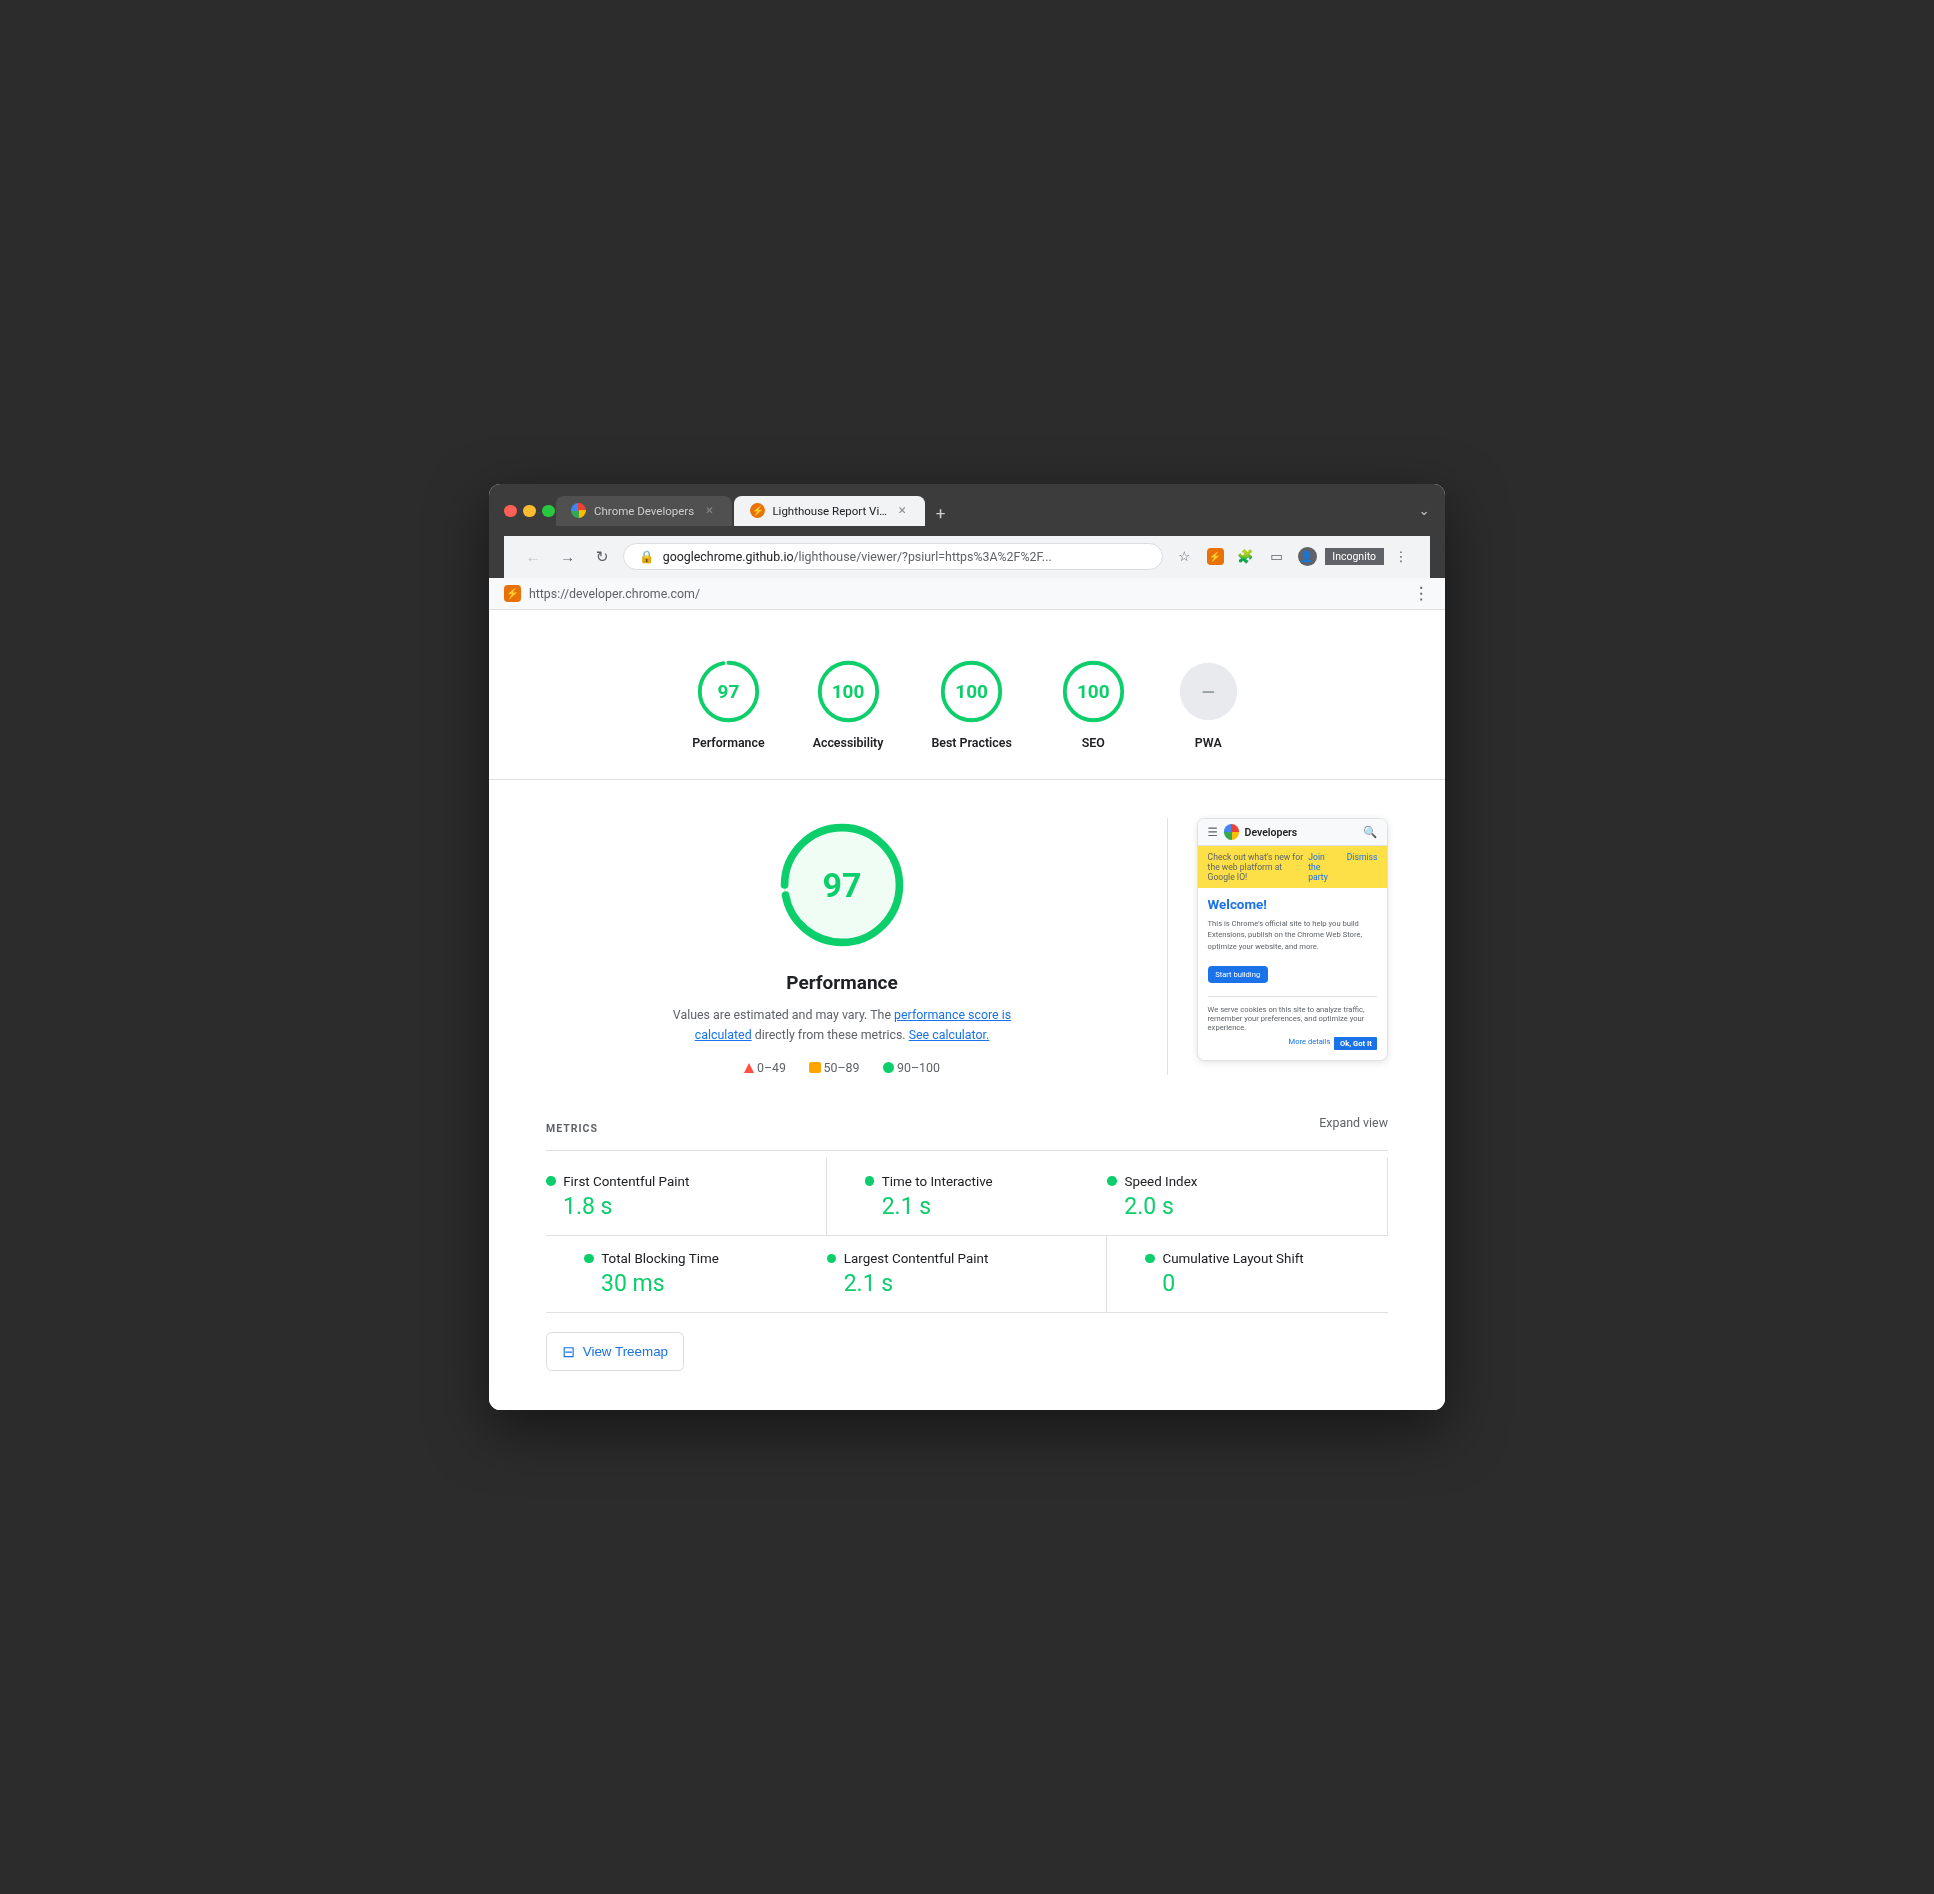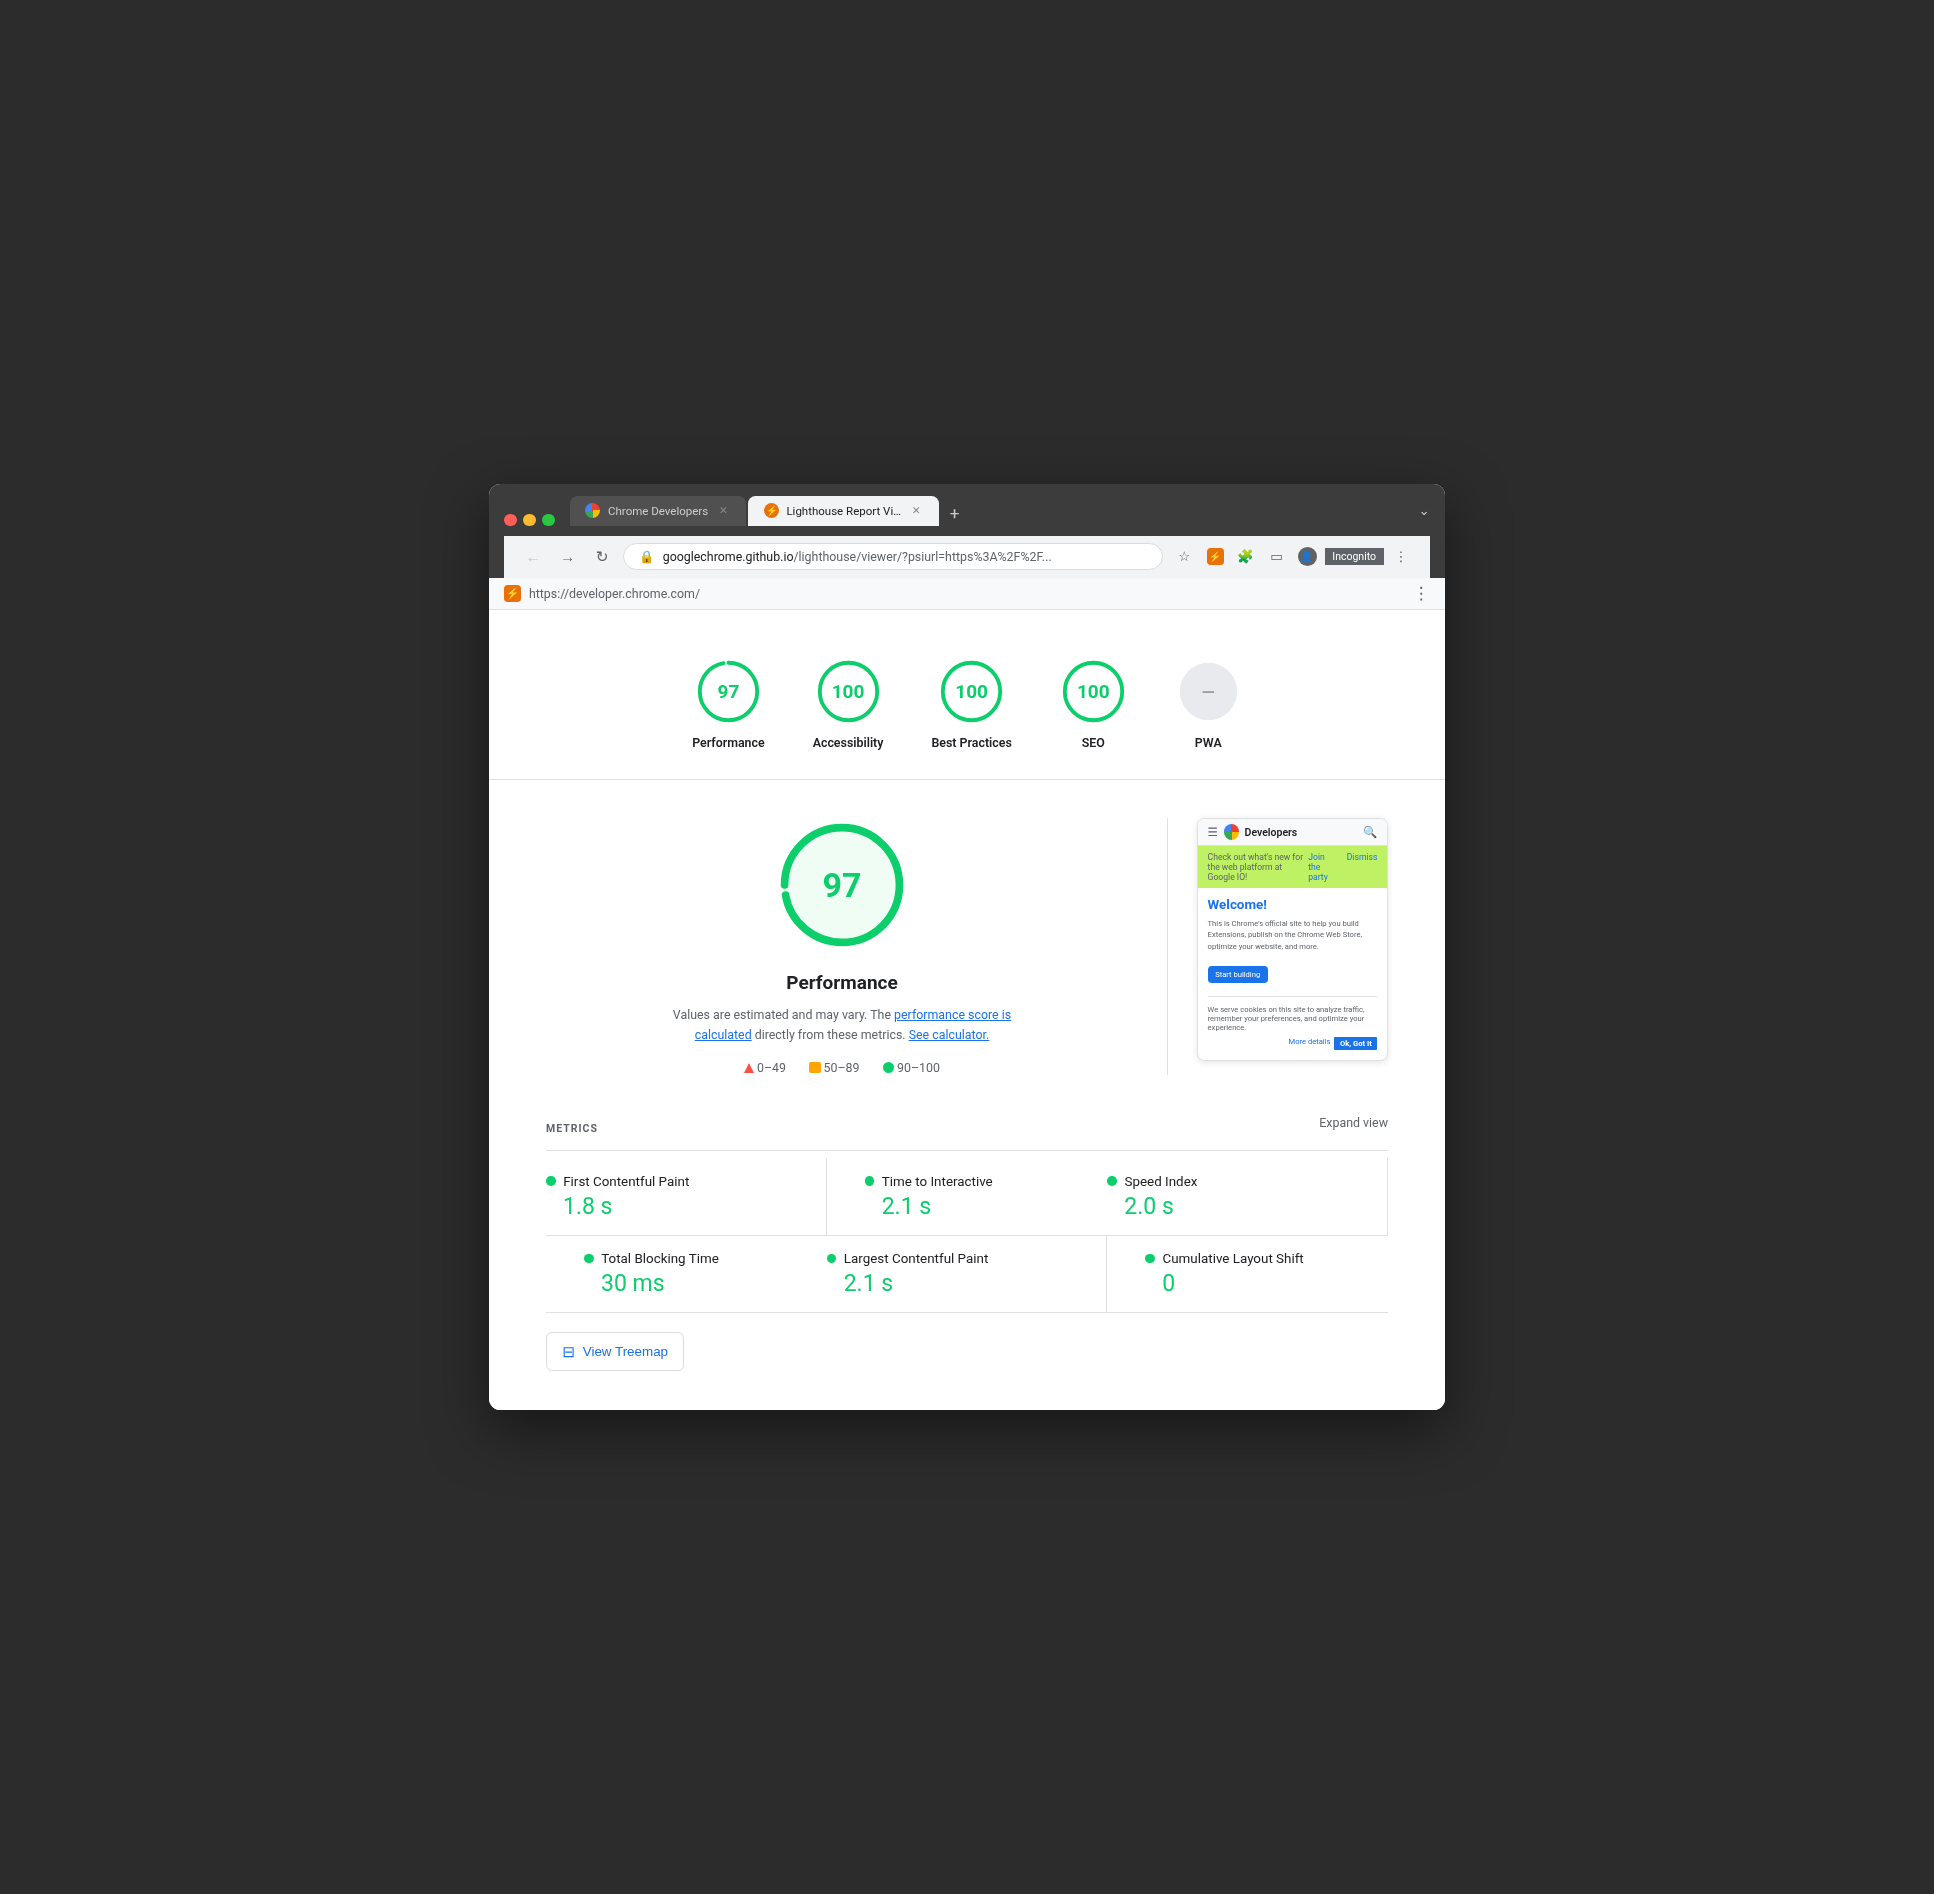--- a/index.html
+++ b/index.html
@@ -25,22 +25,22 @@
     .browser-titlebar {
       background: #3c3c3c;
       padding: 11.5px 15.3px 0;
       display: flex;
       flex-direction: column;
       gap: 9.6px;
     }
 
     .titlebar-top {
       display: flex;
-      align-items: flex-end;
-      gap: 15px;
+      align-items: center;
+      gap: 1px;
     }
 
     .traffic-lights {
       display: flex;
       gap: 6.7px;
       align-items: center;
     }
 
     .traffic-light {
       width: 12.4px;
@@ -402,21 +402,21 @@
       width: 15.3px;
       height: 15.3px;
       border-radius: 50%;
       background: conic-gradient(#ea4335 0deg 90deg, #fbbc04 90deg 180deg, #34a853 180deg 270deg, #4285f4 270deg 360deg);
     }
 
     .mockup-title { font-size: 10.5px; font-weight: 600; color: #202124; flex: 1; }
     .mockup-search { font-size: 11.5px; color: #5f6368; }
 
     .mockup-banner {
-      background: #bef264;
+      background: #fde047;
       padding: 5.7px 9.6px;
       font-size: 8.6px;
       color: #1a73e8;
       display: flex;
       justify-content: space-between;
       align-items: center;
     }
 
     .mockup-banner-text { color: #5f6368; font-size: 8.6px; }
     .mockup-banner-links { display: flex; gap: 19px; }

